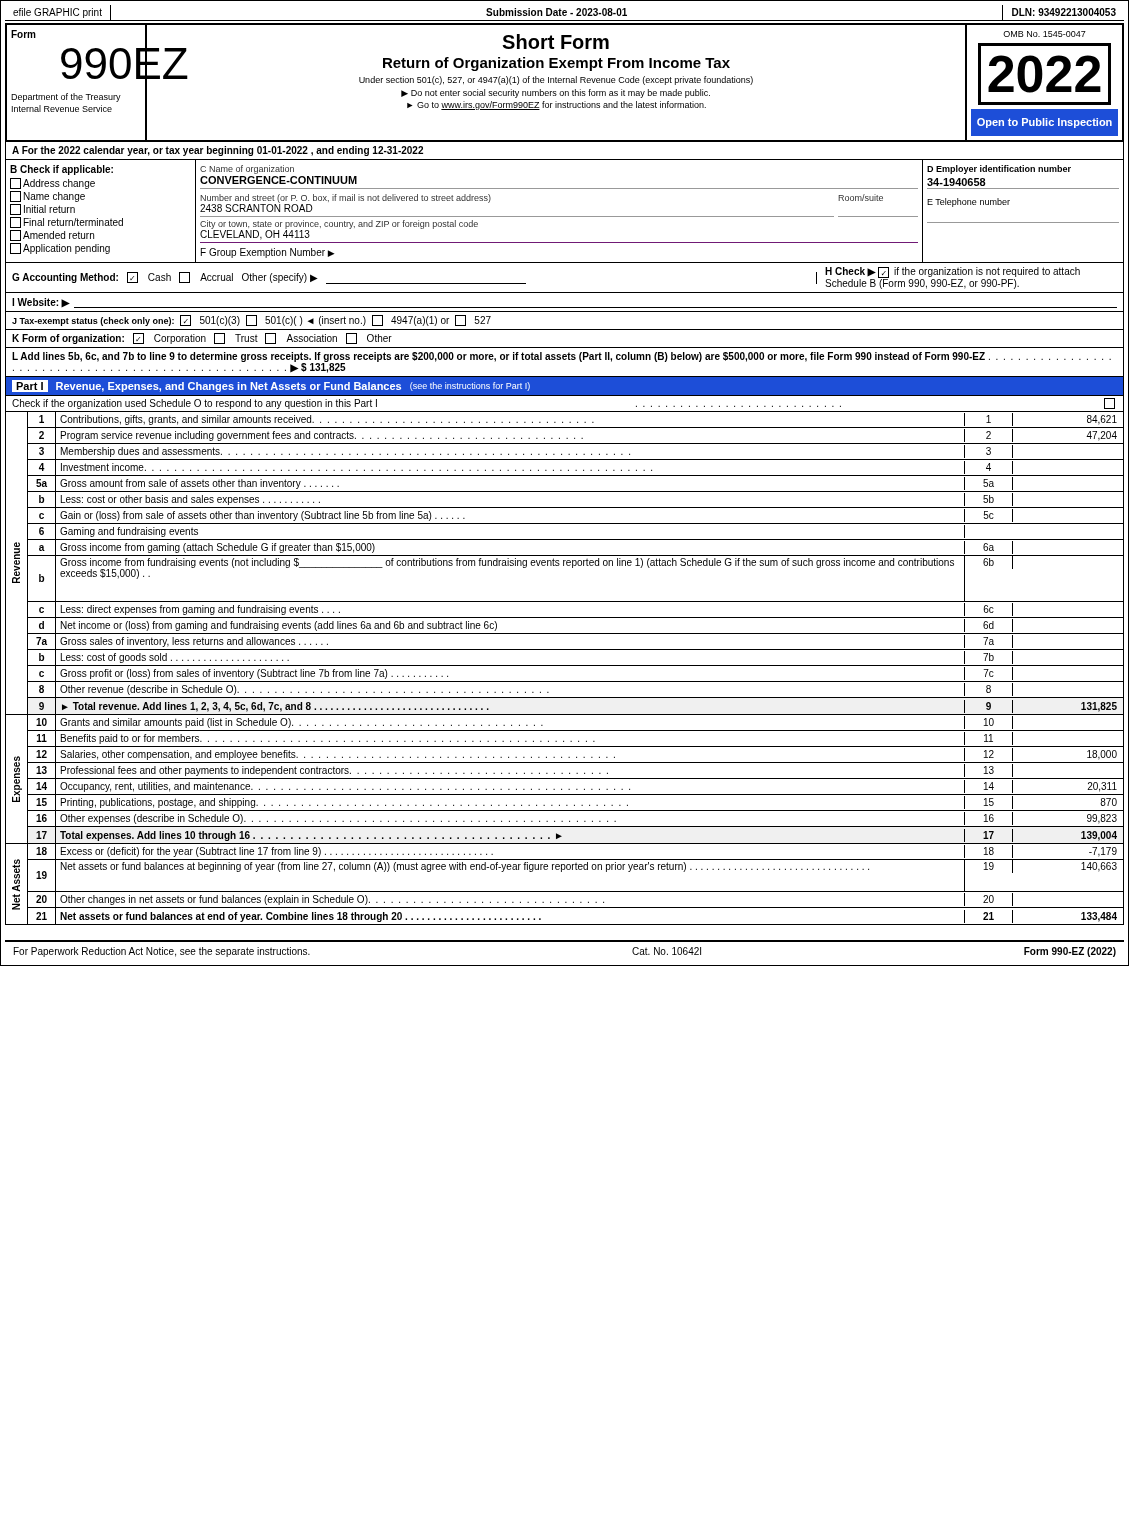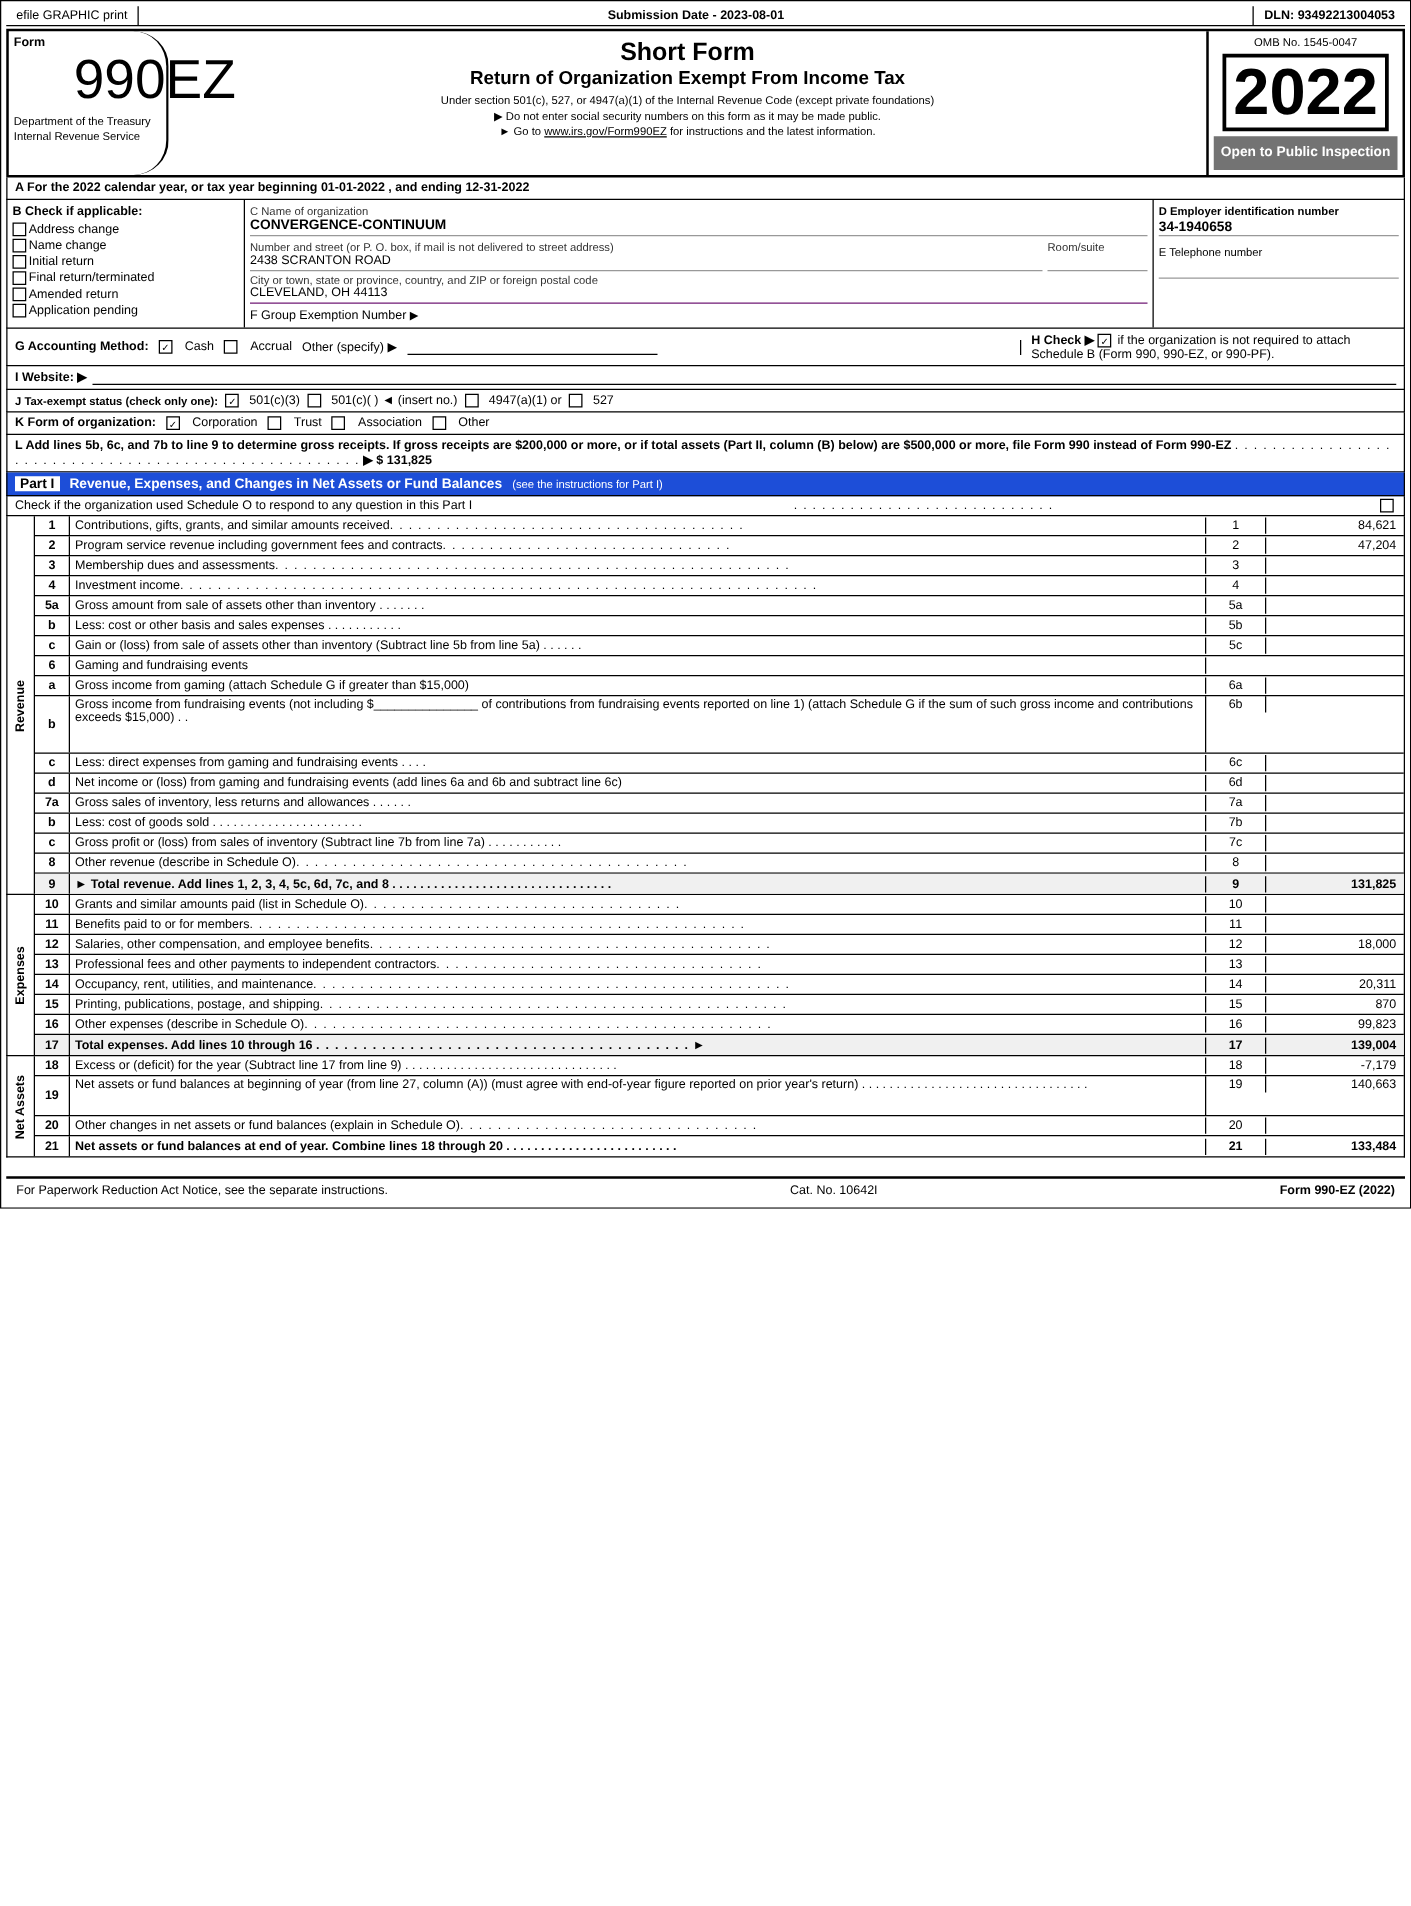--- a/index.html
+++ b/index.html
@@ -25,38 +25,38 @@
 <div class="page">
 
   <div style="display:flex; border-bottom: 1px solid black; margin-bottom:2px;">
     <div style="border-right:1px solid black; padding:2px 8px; font-size:10px;">efile GRAPHIC print</div>
     <div style="flex:1; border-right:1px solid black; padding:2px 8px; font-size:10px; font-weight:bold; text-align:center;">Submission Date - 2023-08-01</div>
     <div style="padding:2px 8px; font-size:10px; font-weight:bold;">DLN: 93492213004053</div>
   </div>
 
   <div style="display:flex; border:2px solid black;">
 
-    <div style="width:128px; border-right:2px solid black; padding:4px;border-radius:28px;">
+    <div style="width:140px; border-right:2px solid black; padding:4px;">
       <div style="font-size:10px; font-weight:bold; margin-bottom:2px;">Form</div>
       <div style="font-size:44px; font-weight:normal; line-height:1;margin-left:48px;">990EZ</div>
       <div style="font-size:9px; margin-top:6px; line-height:1.3;">Department of the Treasury Internal Revenue Service</div>
     </div>
 
     <div style="flex:1; border-right:2px solid black; padding:6px 8px; text-align:center;">
       <div style="font-size:20px; font-weight:bold;">Short Form</div>
       <div style="font-size:15px; font-weight:bold; margin-bottom:4px;">Return of Organization Exempt From Income Tax</div>
       <div style="font-size:9px; margin-bottom:3px;">Under section 501(c), 527, or 4947(a)(1) of the Internal Revenue Code (except private foundations)</div>
       <div style="font-size:9px; margin-bottom:2px;">▶ Do not enter social security numbers on this form as it may be made public.</div>
       <div style="font-size:9px;">► Go to <u>www.irs.gov/Form990EZ</u> for instructions and the latest information.</div>
     </div>
 
     <div style="width:155px; padding:4px; text-align:center;">
       <div style="font-size:9px;">OMB No. 1545-0047</div>
       <div style="font-size:52px; font-weight:bold; border:3px solid black; line-height:1; padding:2px 6px; display:inline-block; margin:4px 0;">2022</div>
-      <div style="background:#737373; color:white; font-weight:bold; font-size:11px; padding:6px 4px; line-height:1.4;">Open to Public Inspection</div>
+      <div style="background:#1d4ed8; color:white; font-weight:bold; font-size:11px; padding:6px 4px; line-height:1.4;">Open to Public Inspection</div>
     </div>
   </div>
 
   <div style="border:1px solid black; border-top:none; padding:3px 6px; font-size:10px; font-weight:bold;">A For the 2022 calendar year, or tax year beginning 01-01-2022 , and ending 12-31-2022</div>
 
   <div style="display:flex; border:1px solid black; border-top:none;justify-content:space-between;">
 
     <div style="width:190px; border-right:1px solid black; padding:4px;">
       <div style="font-size:10px; font-weight:bold; margin-bottom:3px;">B Check if applicable:</div>
       <div style="display:flex; align-items:center; margin:2px 0; font-size:10px;">

